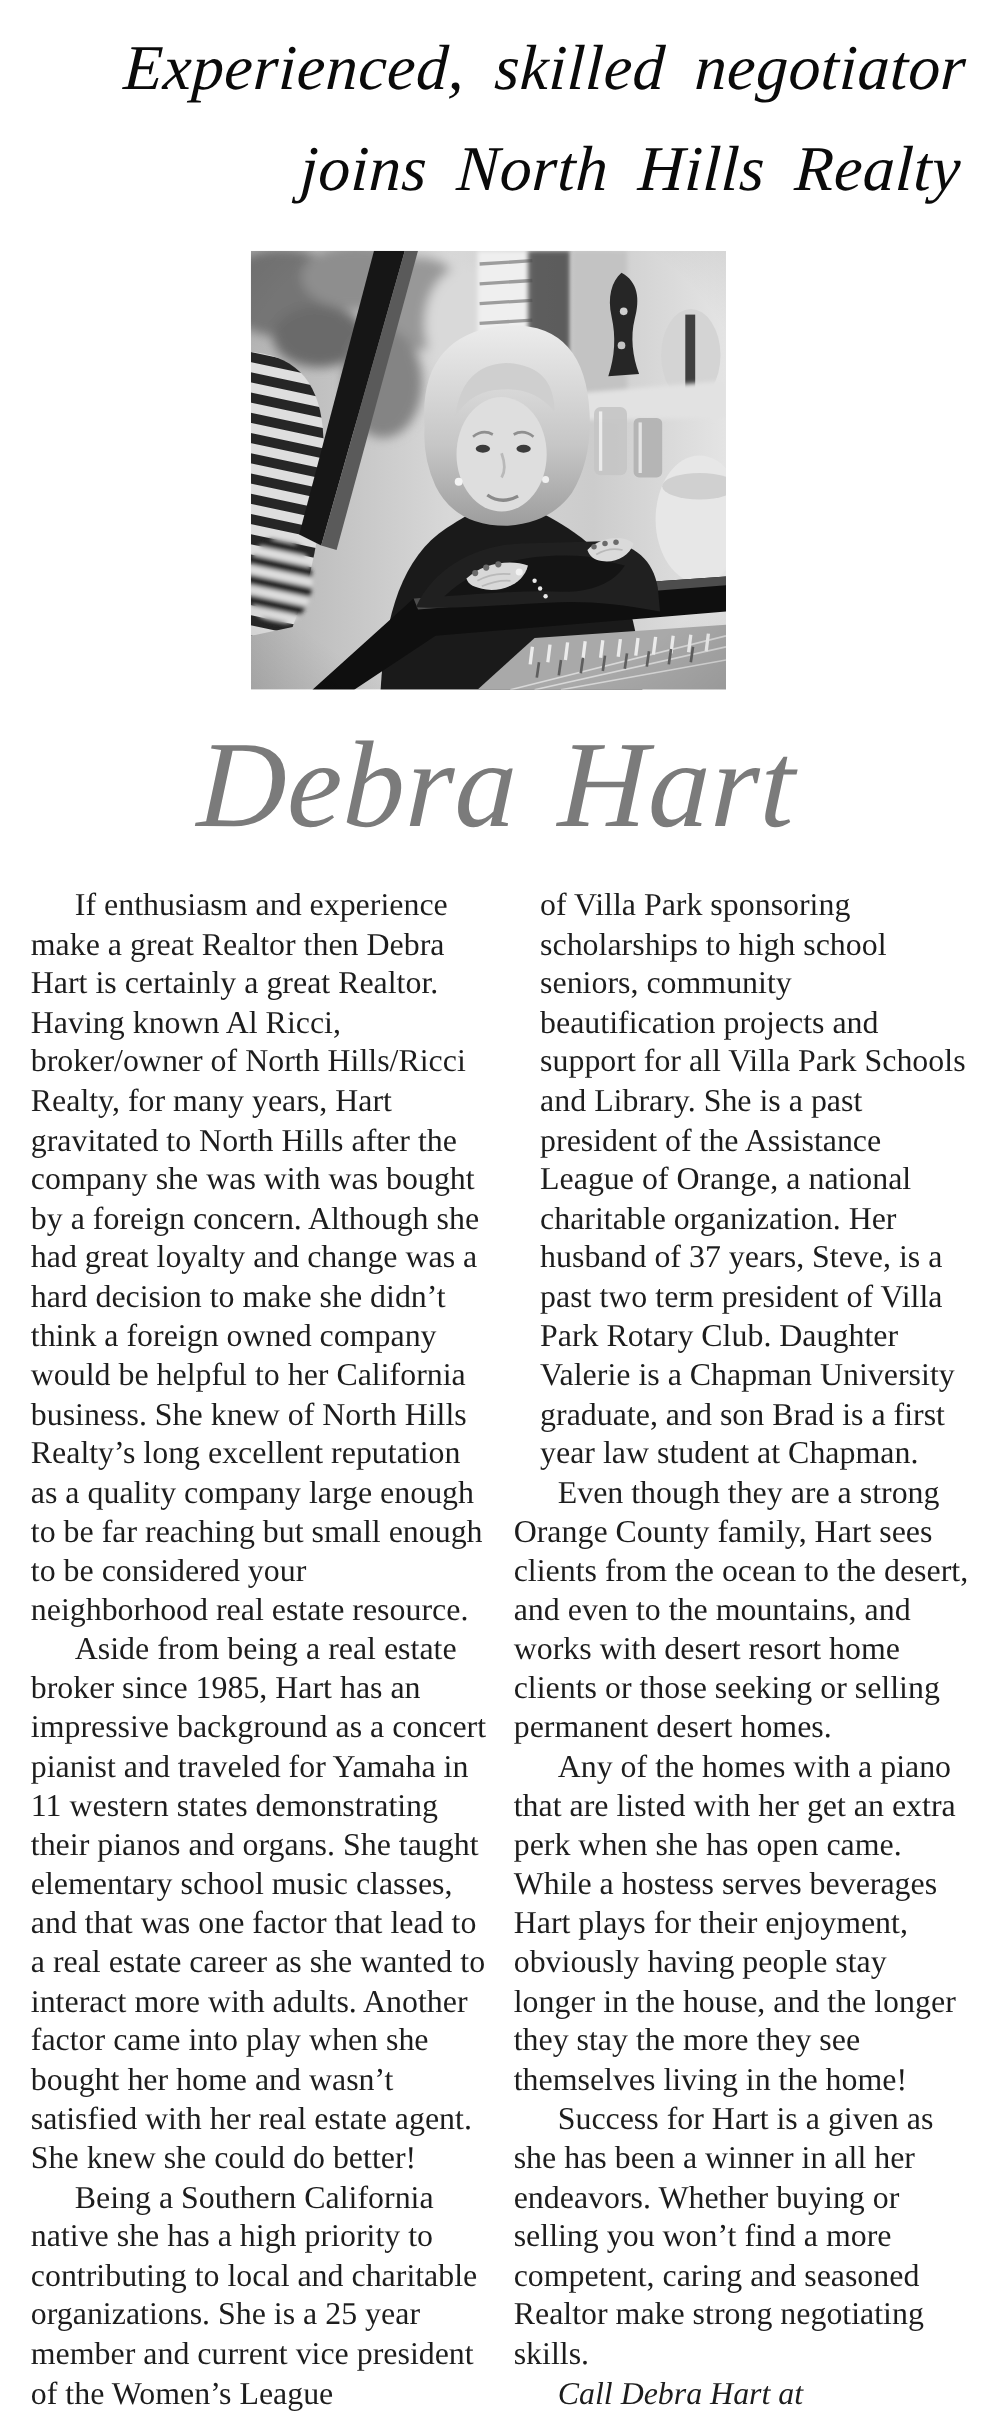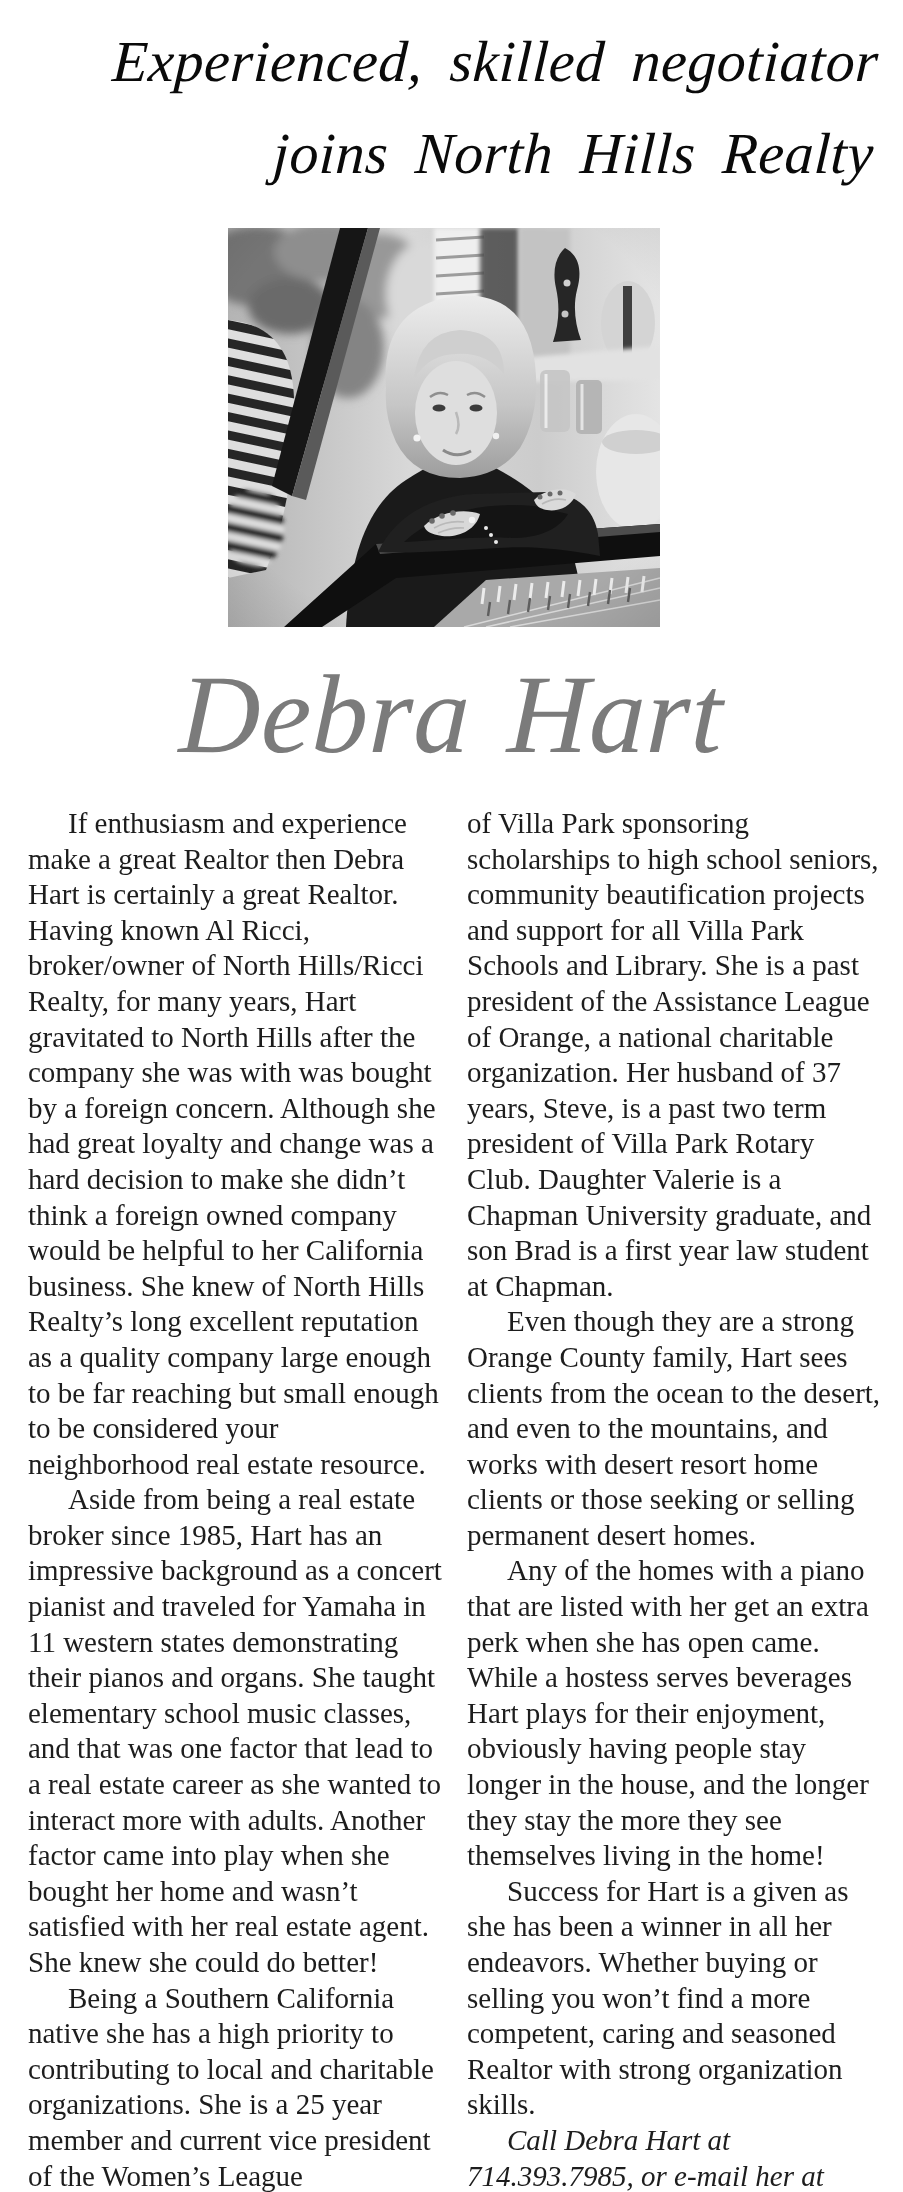--- a/index.html
+++ b/index.html
@@ -39,21 +39,21 @@
     color:var(--subject-name,#7b7b7b);
     transform:skewX(-2deg);
   }
   .columns {
     position:absolute; top:806px; left:28px; width:856px;
     display:flex; gap:22px;
     color:var(--body-text,#1d1d1d);
   }
   .col { flex:1; font-size:29px; line-height:35.6px; }
   .para { text-indent:40px; }
-  .para.cont { text-indent:0; }
+  .para.cont { text-indent:0;margin-left:24px; }
   .para.italic { font-style:italic; }
 </style>
 </head>
 <body>
 
 <header class="headline">
   <div class="headline-line">Experienced, skilled negotiator</div>
   <div class="headline-line">joins North Hills Realty</div>
 </header>
 
@@ -218,16 +218,16 @@
 <section class="columns">
   <div class="col">
       <p class="para">If enthusiasm and experience make a great Realtor then Debra Hart is certainly a great Realtor. Having known Al Ricci, broker/owner of North Hills/Ricci Realty, for many years, Hart gravitated to North Hills after the company she was with was bought by a foreign concern. Although she had great loyalty and change was a hard decision to make she didn’t think a foreign owned company would be helpful to her California business. She knew of North Hills Realty’s long excellent reputation as a quality company large enough to be far reaching but small enough to be considered your neighborhood real estate resource.</p>
       <p class="para">Aside from being a real estate broker since 1985, Hart has an impressive background as a concert pianist and traveled for Yamaha in 11 western states demonstrating their pianos and organs. She taught elementary school music classes, and that was one factor that lead to a real estate career as she wanted to interact more with adults. Another factor came into play when she bought her home and wasn’t satisfied with her real estate agent. She knew she could do better!</p>
       <p class="para">Being a Southern California native she has a high priority to contributing to local and charitable organizations. She is a 25 year member and current vice president of the Women’s League</p>
     </div>
   <div class="col">
       <p class="para cont">of Villa Park sponsoring scholarships to high school seniors, community beautification projects and support for all Villa Park Schools and Library. She is a past president of the Assistance League of Orange, a national charitable organization. Her husband of 37 years, Steve, is a past two term president of Villa Park Rotary Club. Daughter Valerie is a Chapman University graduate, and son Brad is a first year law student at Chapman.</p>
       <p class="para">Even though they are a strong Orange County family, Hart sees clients from the ocean to the desert, and even to the mountains, and works with desert resort home clients or those seeking or selling permanent desert homes.</p>
       <p class="para">Any of the homes with a piano that are listed with her get an extra perk when she has open came. While a hostess serves beverages Hart plays for their enjoyment, obviously having people stay longer in the house, and the longer they stay the more they see themselves living in the home!</p>
-      <p class="para">Success for Hart is a given as she has been a winner in all her endeavors. Whether buying or selling you won’t find a more competent, caring and seasoned Realtor with strong organization skills.</p>
+      <p class="para">Success for Hart is a given as she has been a winner in all her endeavors. Whether buying or selling you won’t find a more competent, caring and seasoned Realtor make strong negotiating skills.</p>
       <p class="para italic">Call Debra Hart at 714.393.7985, or e-mail her at DebraCHart@gmail.com for all of your real estate needs.</p>
     </div>
 </section>
 
 </body></html>

